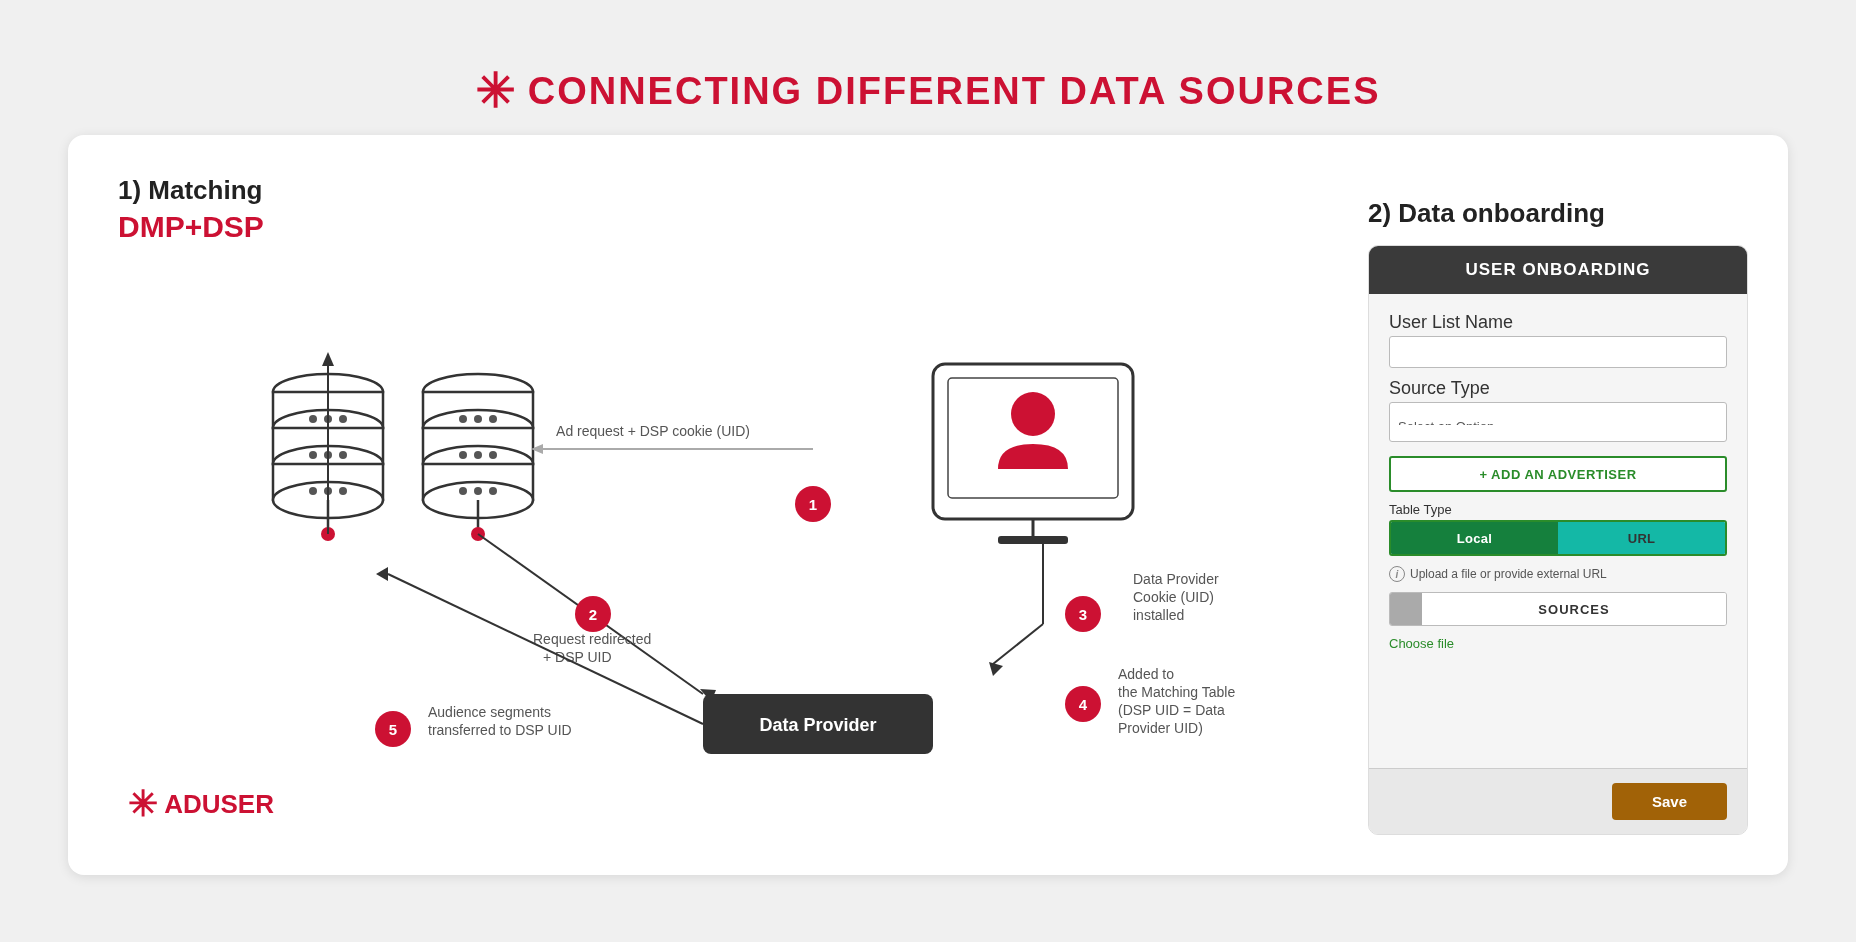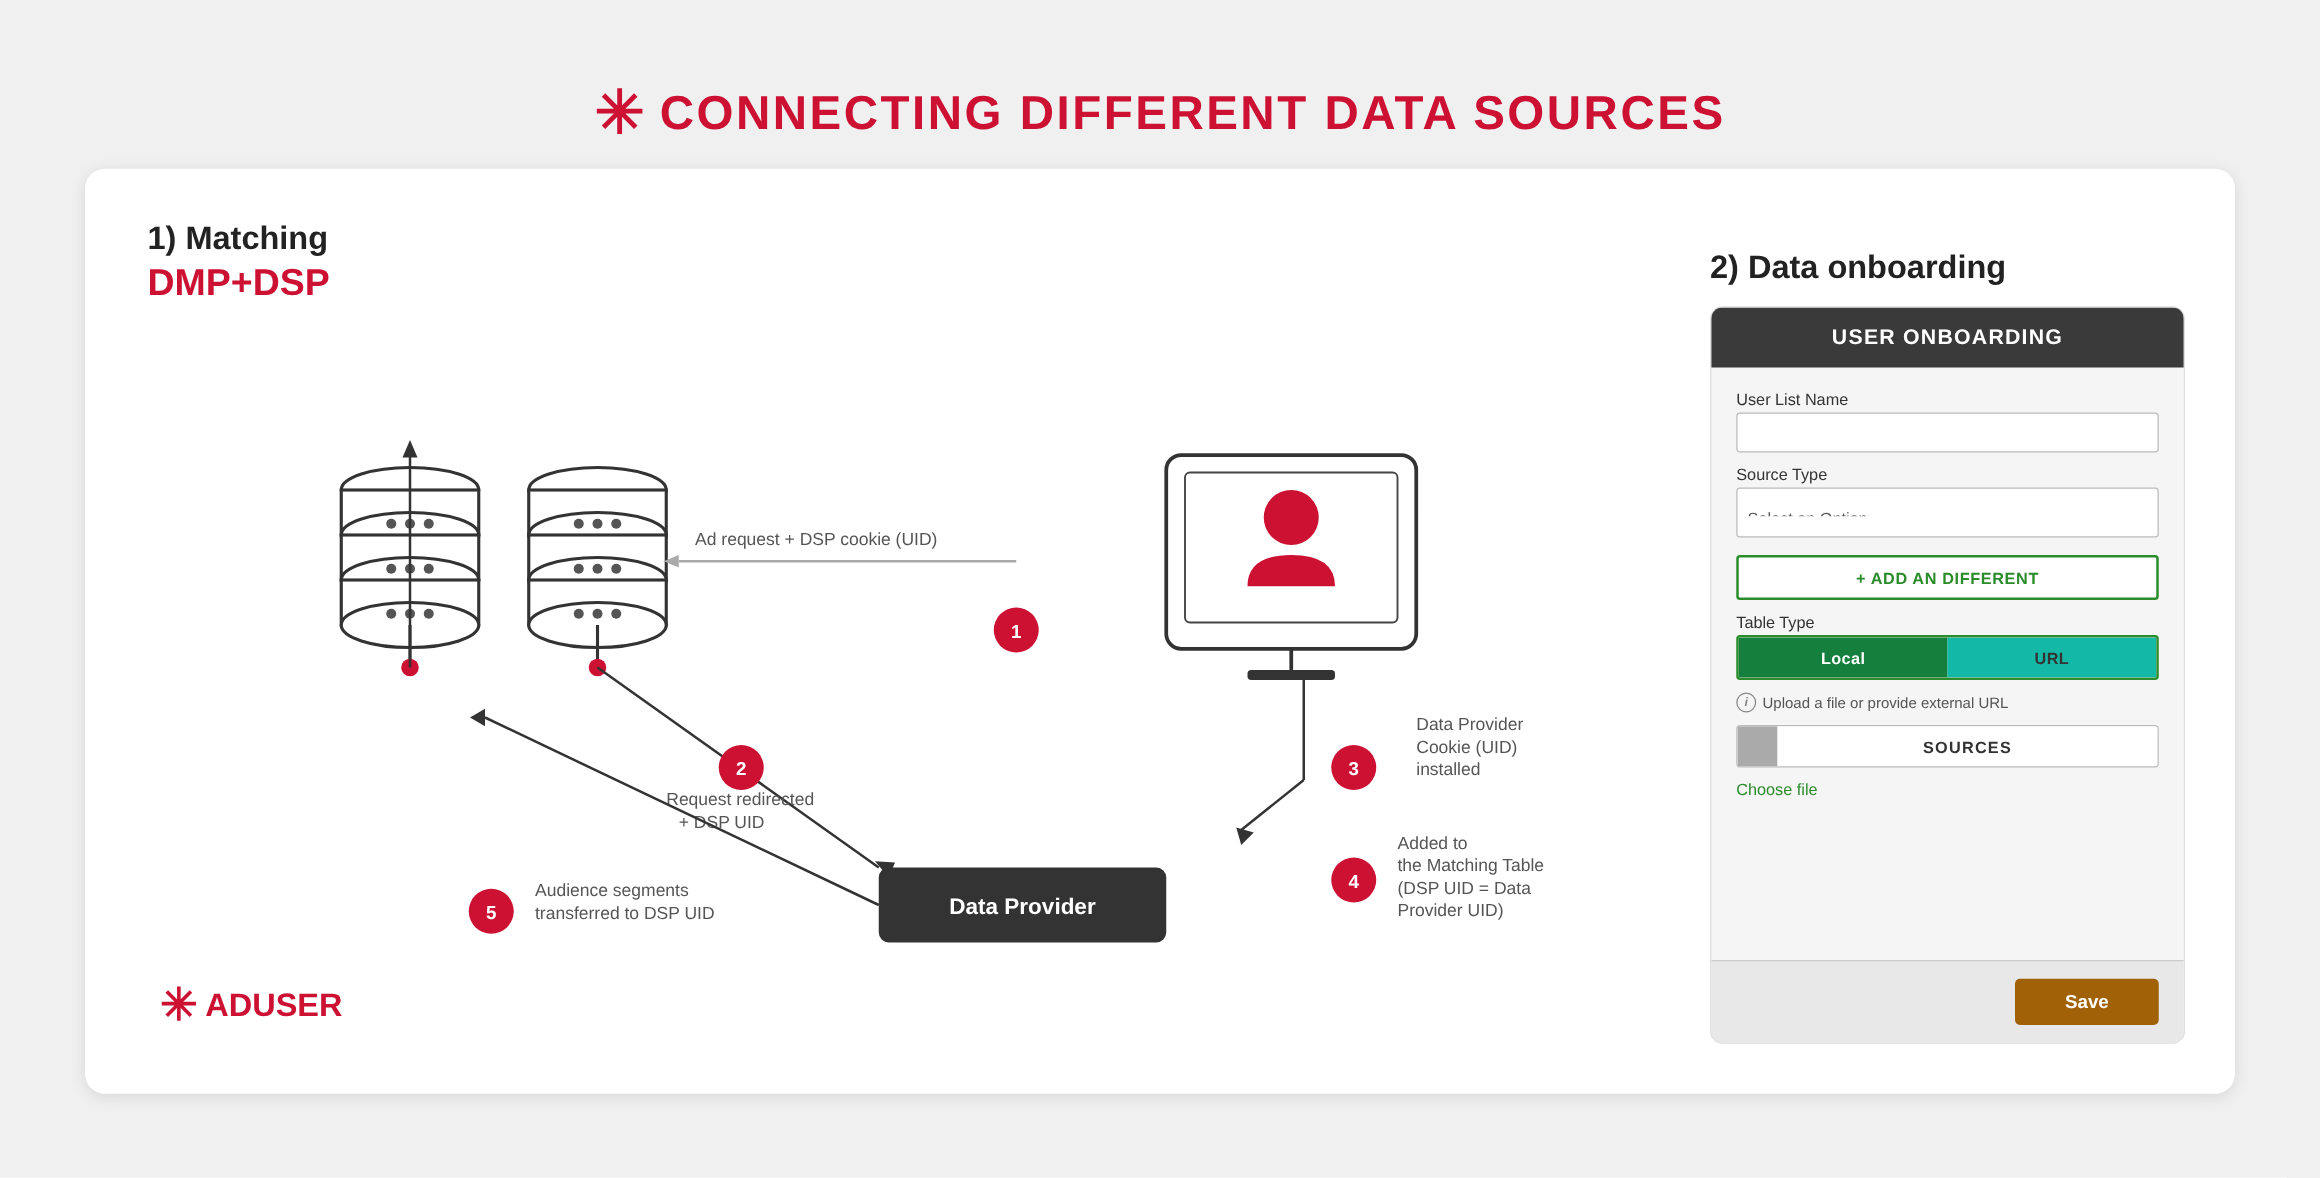--- a/index.html
+++ b/index.html
@@ -115,21 +115,21 @@
 
     .panel-body {
       padding: 18px 20px;
       display: flex;
       flex-direction: column;
       gap: 10px;
       flex: 1;
     }
 
     .field-label {
-      font-size: 13px;
+      font-size: 18px;
       color: #333;
       margin-bottom: 3px;
       font-weight: 400;
     }
 
     .text-input {
       width: 100%;
       height: 32px;
       border: 1px solid #bbb;
       border-radius: 3px;
@@ -467,21 +467,21 @@
           <input class="text-input" type="text" placeholder="" style="">
         </div>
 
         <div>
           <div class="field-label">Source Type</div>
           <select class="select-input">
             <option>Select an Option</option>
           </select>
         </div>
 
-        <button class="add-advertiser-btn">+ ADD AN DIFFERENT</button>
+        <button class="add-advertiser-btn">+ ADD AN ADVERTISER</button>
 
         <div>
           <div class="upload-type-label">Table Type</div>
           <div class="upload-type-buttons">
             <button class="upload-type-btn active">Local</button>
             <button class="upload-type-btn inactive">URL</button>
           </div>
         </div>
 
         <div class="upload-info">

